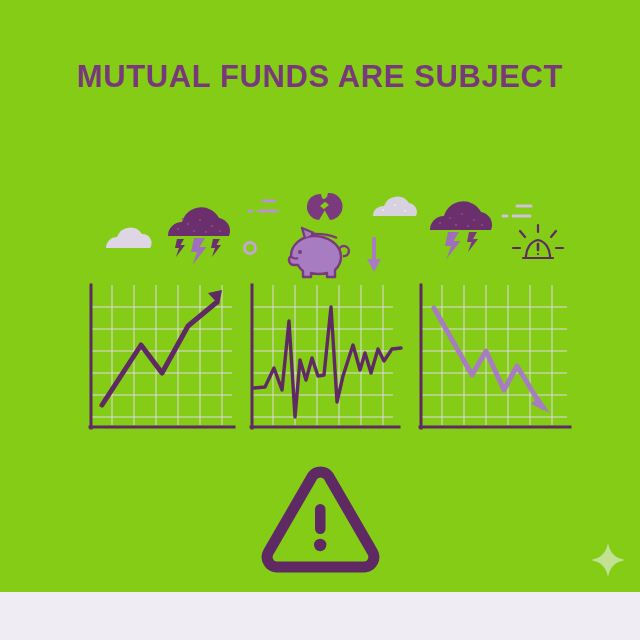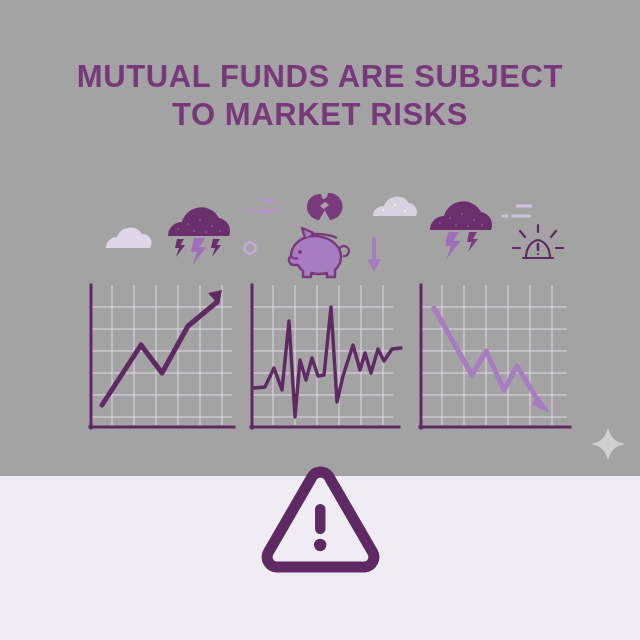--- a/index.html
+++ b/index.html
@@ -11,22 +11,22 @@
     height: 640px;
     overflow: hidden;
     background: #efecf3;
     font-family: "Liberation Sans", sans-serif;
     position: relative;
   }
   #poster {
     position: absolute;
     inset: 0;
     width: 640px;
-    height: 476px;
-    background: #a3a3a3;
+    height: 592px;
+    background: #84cc16;
   }
 
   
   .title-block {
     position: absolute;
     left: 0;
     top: 58px;
     width: 640px;
     text-align: center;
     user-select: none;
@@ -95,21 +95,20 @@
     opacity: 0.55;
   }
 </style>
 </head>
 <body>
 
 <div id="poster">
 
   <div class="title-block">
     <span class="title-line">MUTUAL FUNDS ARE SUBJECT</span>
-    <span class="title-line">TO MARKET RISKS</span>
   </div>
 
   <div class="panels">
 
     <div class="panel panel-1">
       <div class="panel-art">
         <svg width="165" height="105" viewBox="0 0 165 105" xmlns="http://www.w3.org/2000/svg">
 
           <g>
             <path d="M24 68 a11 11 0 0 1 11 -11 a14 14 0 0 1 25 -3 a9 9 0 0 1 8 14 z" fill="#ded6e4"></path>

